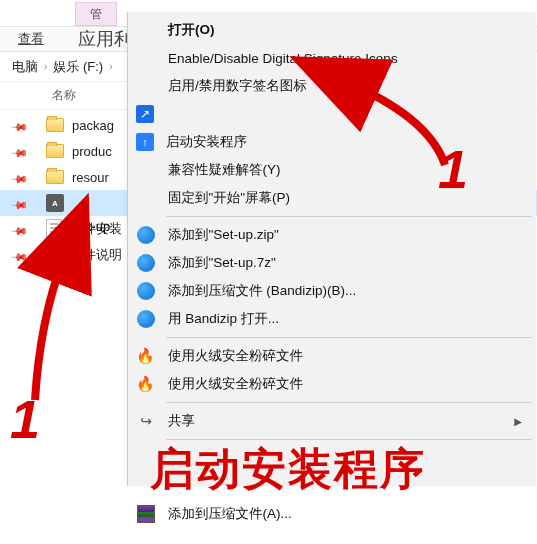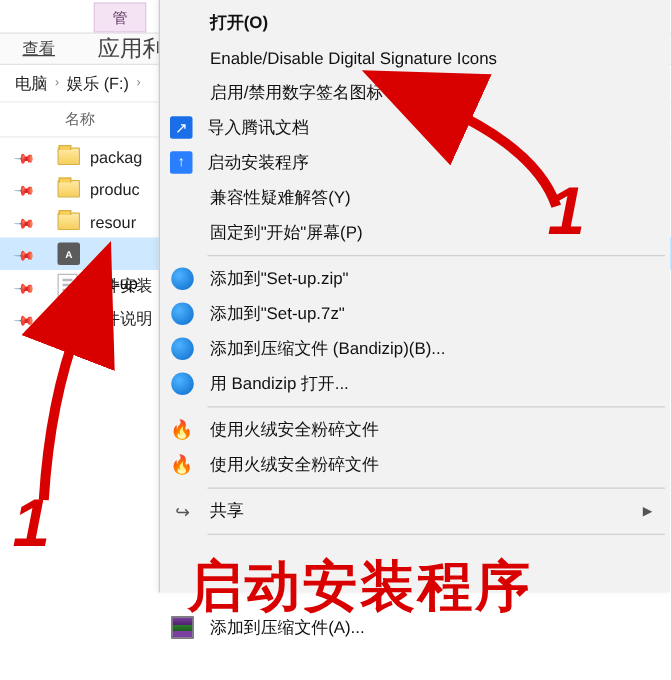--- a/index.html
+++ b/index.html
@@ -123,21 +123,21 @@
   }
   .file-row.selected {
     background: #cde8ff;
   }
   .file-row.selected .file-label { color: #000; margin-top: 47px; }
   .file-label { font-size: 13px; color: #222; }
 
   
   .context-menu {
     position: absolute;
-    top: 0;
+    top: 12px;
     left: 127px;
     width: 409px;
     height: 474px;
     background: #f2f2f2;
     border-left: 1px solid #ccc;
     box-shadow: -2px 0 4px rgba(0,0,0,0.05);
     padding-top: 4px;
   }
   .menu-item {
     display: flex;
@@ -265,21 +265,20 @@
   <div class="menu-item">
     <span class="menu-icon"></span>
     <span class="menu-label">Enable/Disable Digital Signature Icons</span>
   </div>
   <div class="menu-item">
     <span class="menu-icon"></span>
     <span class="menu-label">启用/禁用数字签名图标</span>
   </div>
   <div class="menu-item">
     <span class="menu-icon ic-tencent">↗</span>
-    <span class="menu-label">导入腾讯文档</span>
   </div>
   <div class="menu-item">
     <span class="menu-icon ic-xunlei">↑</span>
     <span class="menu-label">启动安装程序</span>
   </div>
   <div class="menu-item">
     <span class="menu-icon"></span>
     <span class="menu-label">兼容性疑难解答(Y)</span>
   </div>
   <div class="menu-item">

